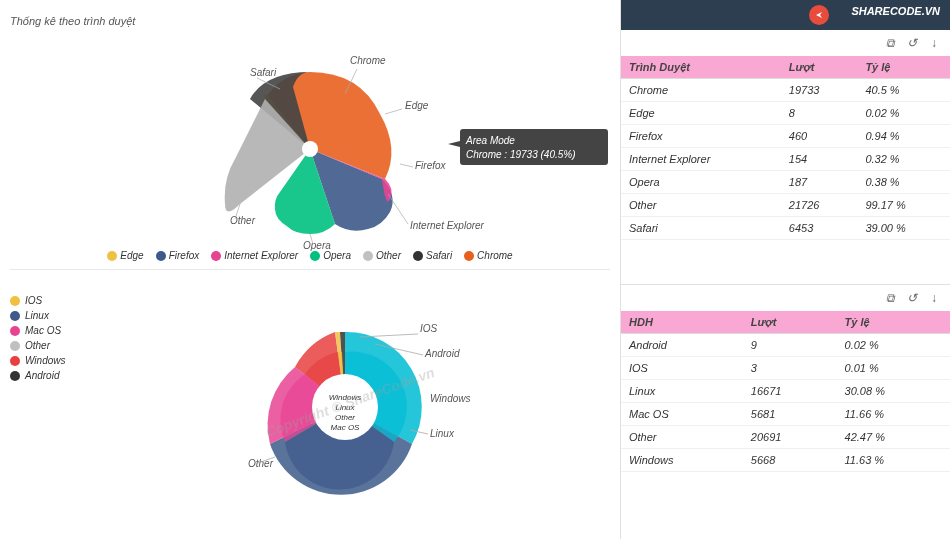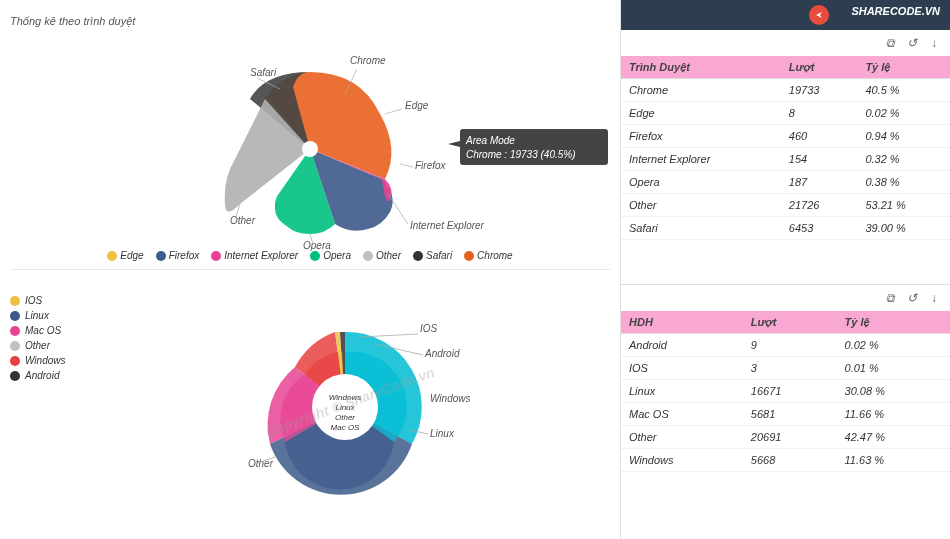--- a/index.html
+++ b/index.html
@@ -280,21 +280,21 @@
               <td>0.32 %</td>
             </tr>
             <tr>
               <td>Opera</td>
               <td>187</td>
               <td>0.38 %</td>
             </tr>
             <tr>
               <td>Other</td>
               <td>21726</td>
-              <td>53.21 %</td>
+              <td>99.17 %</td>
             </tr>
             <tr>
               <td>Safari</td>
               <td>6453</td>
               <td>39.00 %</td>
             </tr>
           </tbody>
       </table>
     </div>
 

